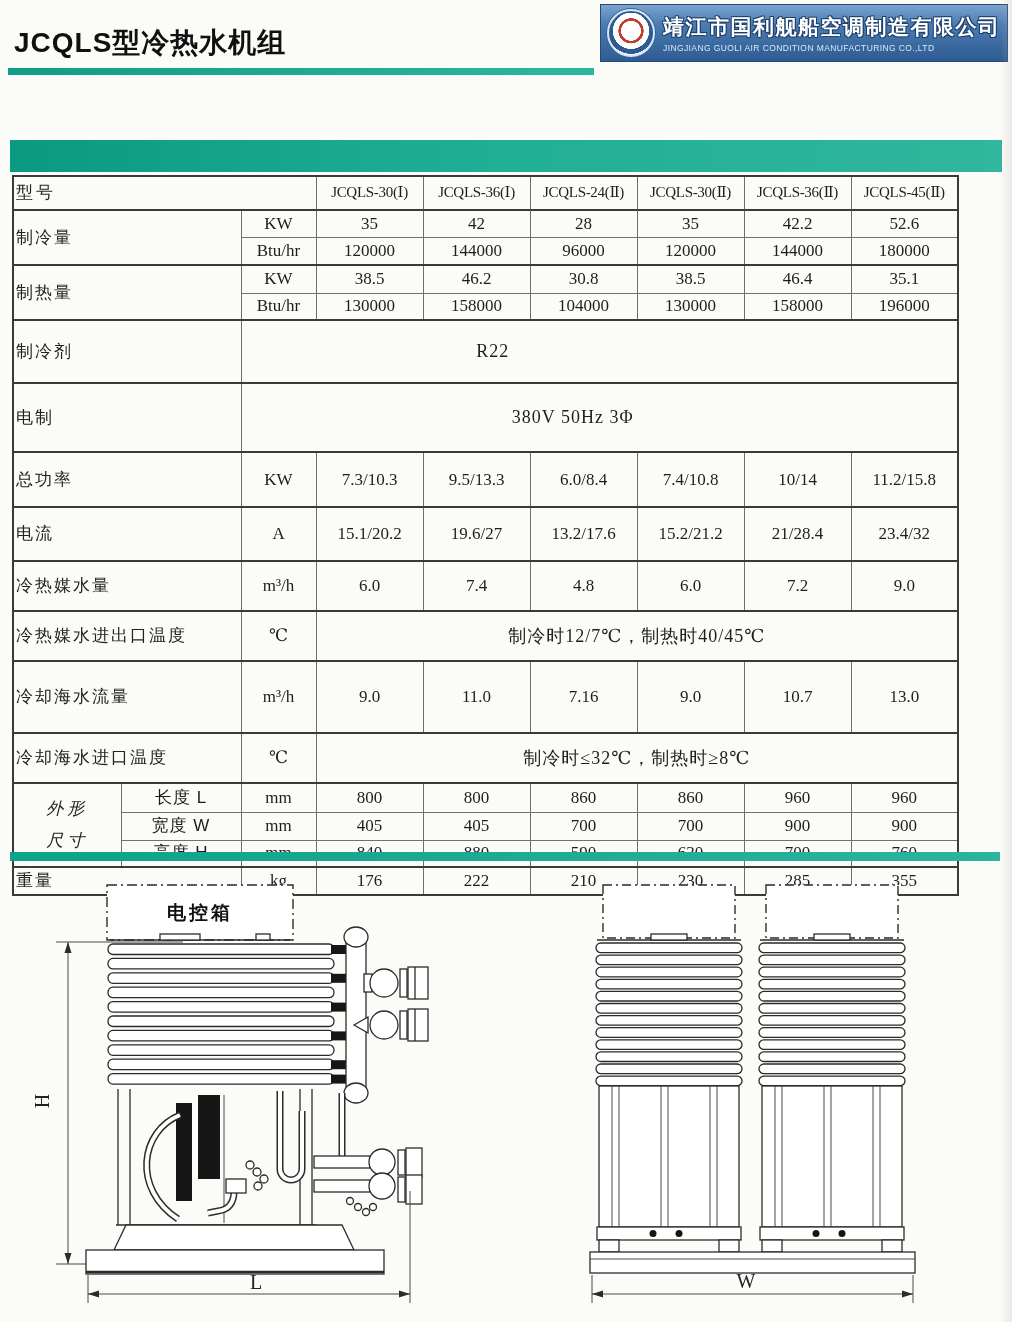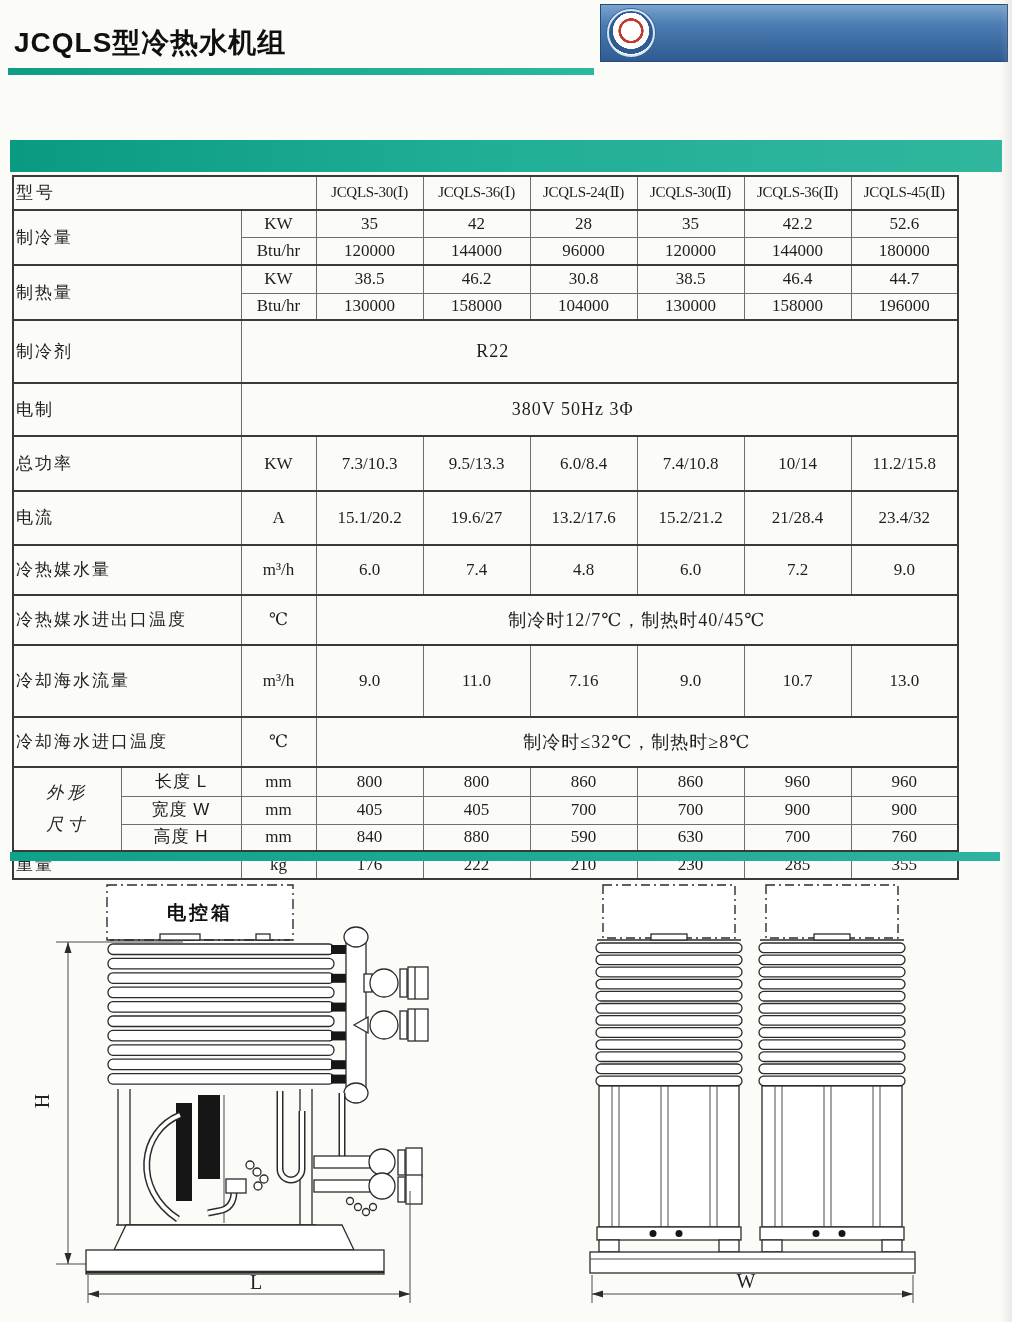--- a/index.html
+++ b/index.html
@@ -70,20 +70,24 @@
   .boxtxt{font-family:"Liberation Sans","DejaVu Sans",sans-serif;font-weight:bold;
     font-size:19px;fill:#111;letter-spacing:3px;}
 </style>
 </head>
 <body>
 
 <div class="page-title">JCQLS型冷热水机组</div>
 <div class="header-rule"></div>
 <div class="logo-box">
   <div class="logo-emblem"></div>
+  <div class="logo-text">
+    <div class="logo-cn">靖江市国利舰船空调制造有限公司</div>
+    <div class="logo-en">JINGJIANG GUOLI AIR CONDITION MANUFACTURING CO.,LTD</div>
+  </div>
 </div>
 
 <div class="table-topbar"></div>
 
 <table class="spec">
   <colgroup>
     <col style="width:108px">
       <col style="width:120px">
       <col style="width:75px">
     <col style="width:107px">
@@ -123,36 +127,36 @@
         <td class="val">180000</td>
       </tr>
       <tr class="sep" style="height: 28px;">
         <td class="lab" colspan="2" rowspan="2">制热量</td>
         <td class="unit">KW</td>
         <td class="val">38.5</td>
         <td class="val">46.2</td>
         <td class="val">30.8</td>
         <td class="val">38.5</td>
         <td class="val">46.4</td>
-        <td class="val">44.7</td>
+        <td class="val">35.1</td>
       </tr>
       <tr style="height: 27px;">
         <td class="unit">Btu/hr</td>
         <td class="val">130000</td>
         <td class="val">158000</td>
         <td class="val">104000</td>
         <td class="val">130000</td>
         <td class="val">158000</td>
         <td class="val">196000</td>
       </tr>
       <tr class="sep" style="height: 63px;">
         <td class="lab" colspan="2">制冷剂</td>
         <td class="val span offset-big" colspan="7">R22</td>
       </tr>
-      <tr class="sep" style="height: 53px;">
+      <tr class="sep" style="height: 69px;">
         <td class="lab" colspan="2">电制</td>
         <td class="val span offset-small" colspan="7">380V 50Hz 3Φ</td>
       </tr>
       <tr class="sep" style="height: 55px;">
         <td class="lab" colspan="2">总功率</td>
         <td class="unit">KW</td>
         <td class="val">7.3/10.3</td>
         <td class="val">9.5/13.3</td>
         <td class="val">6.0/8.4</td>
         <td class="val">7.4/10.8</td>

